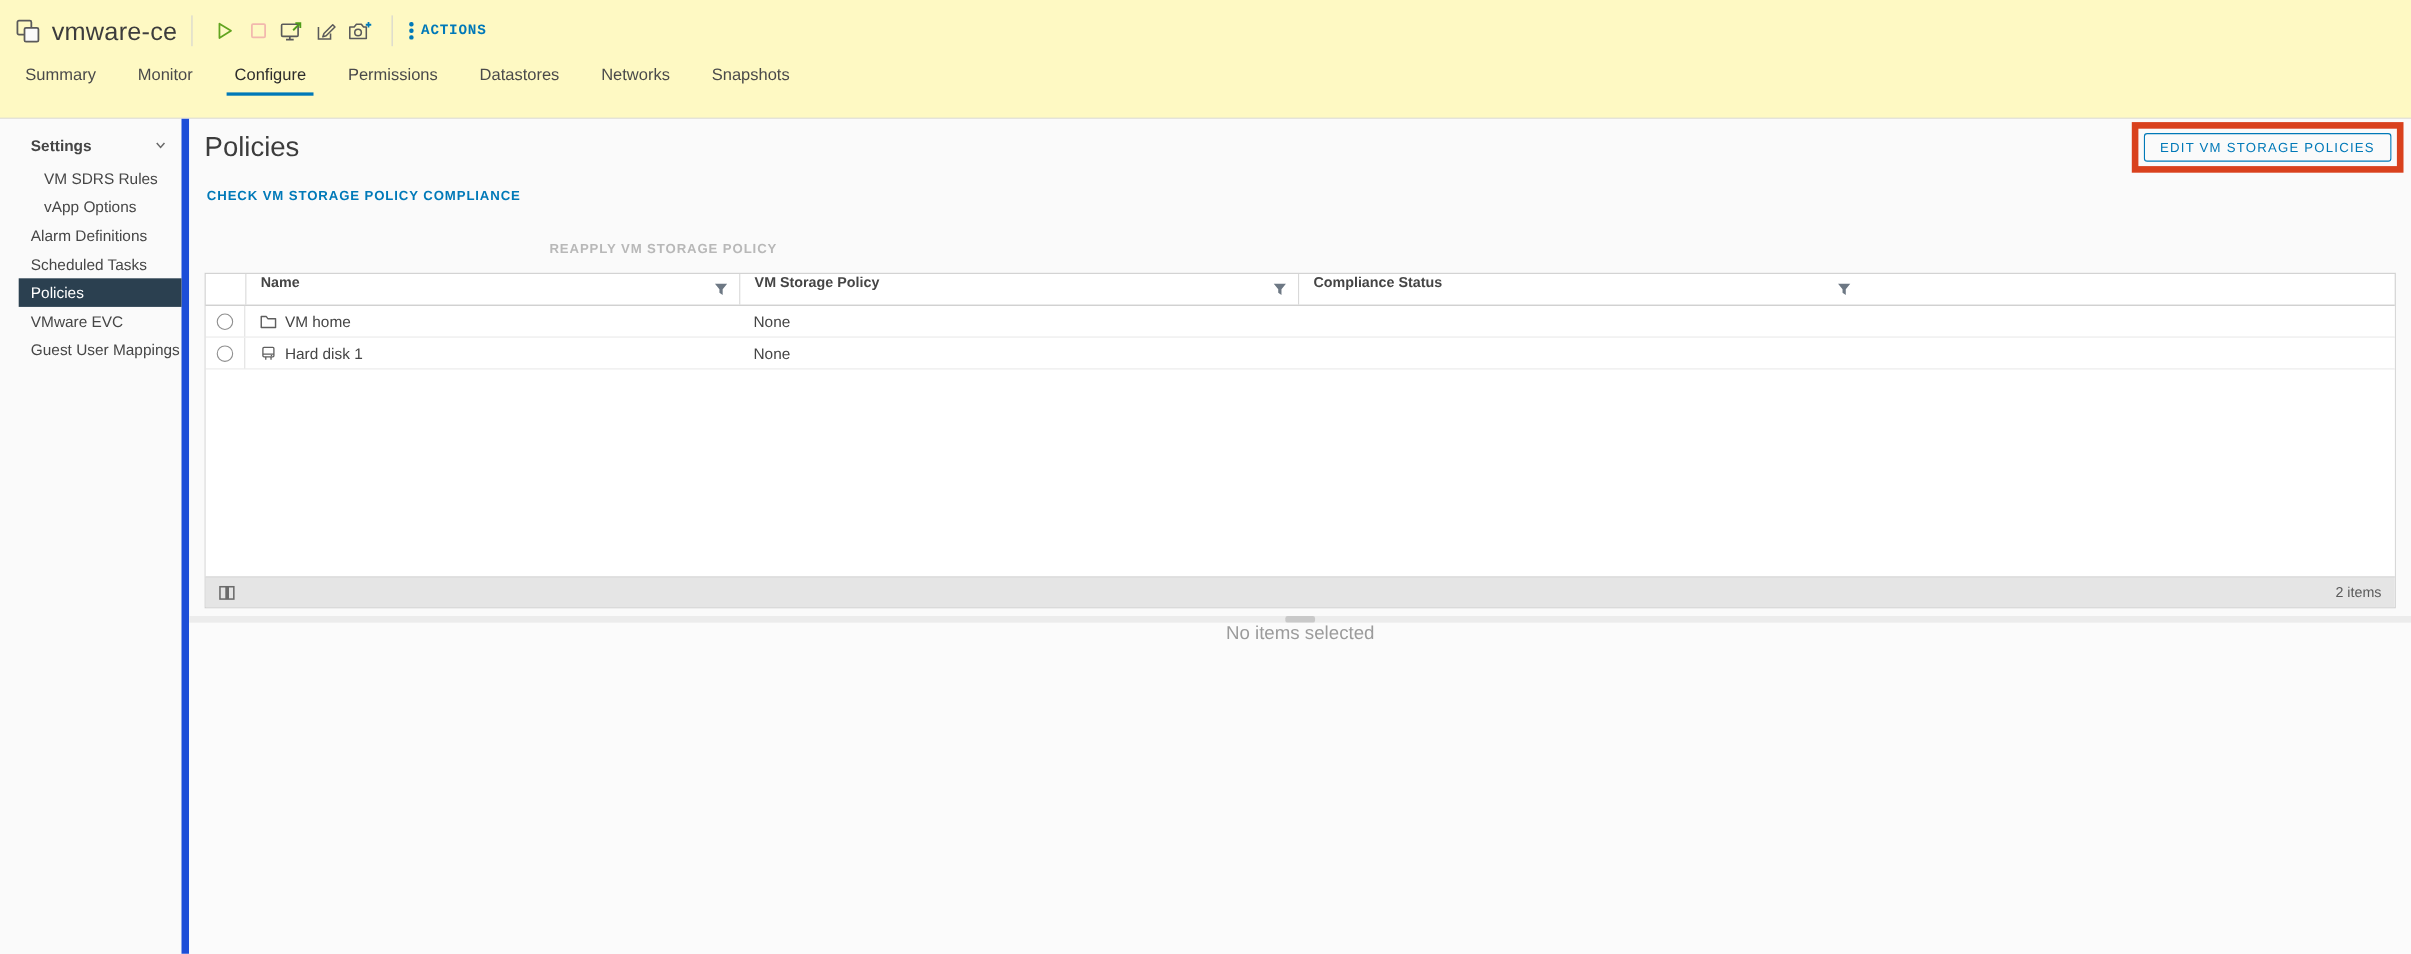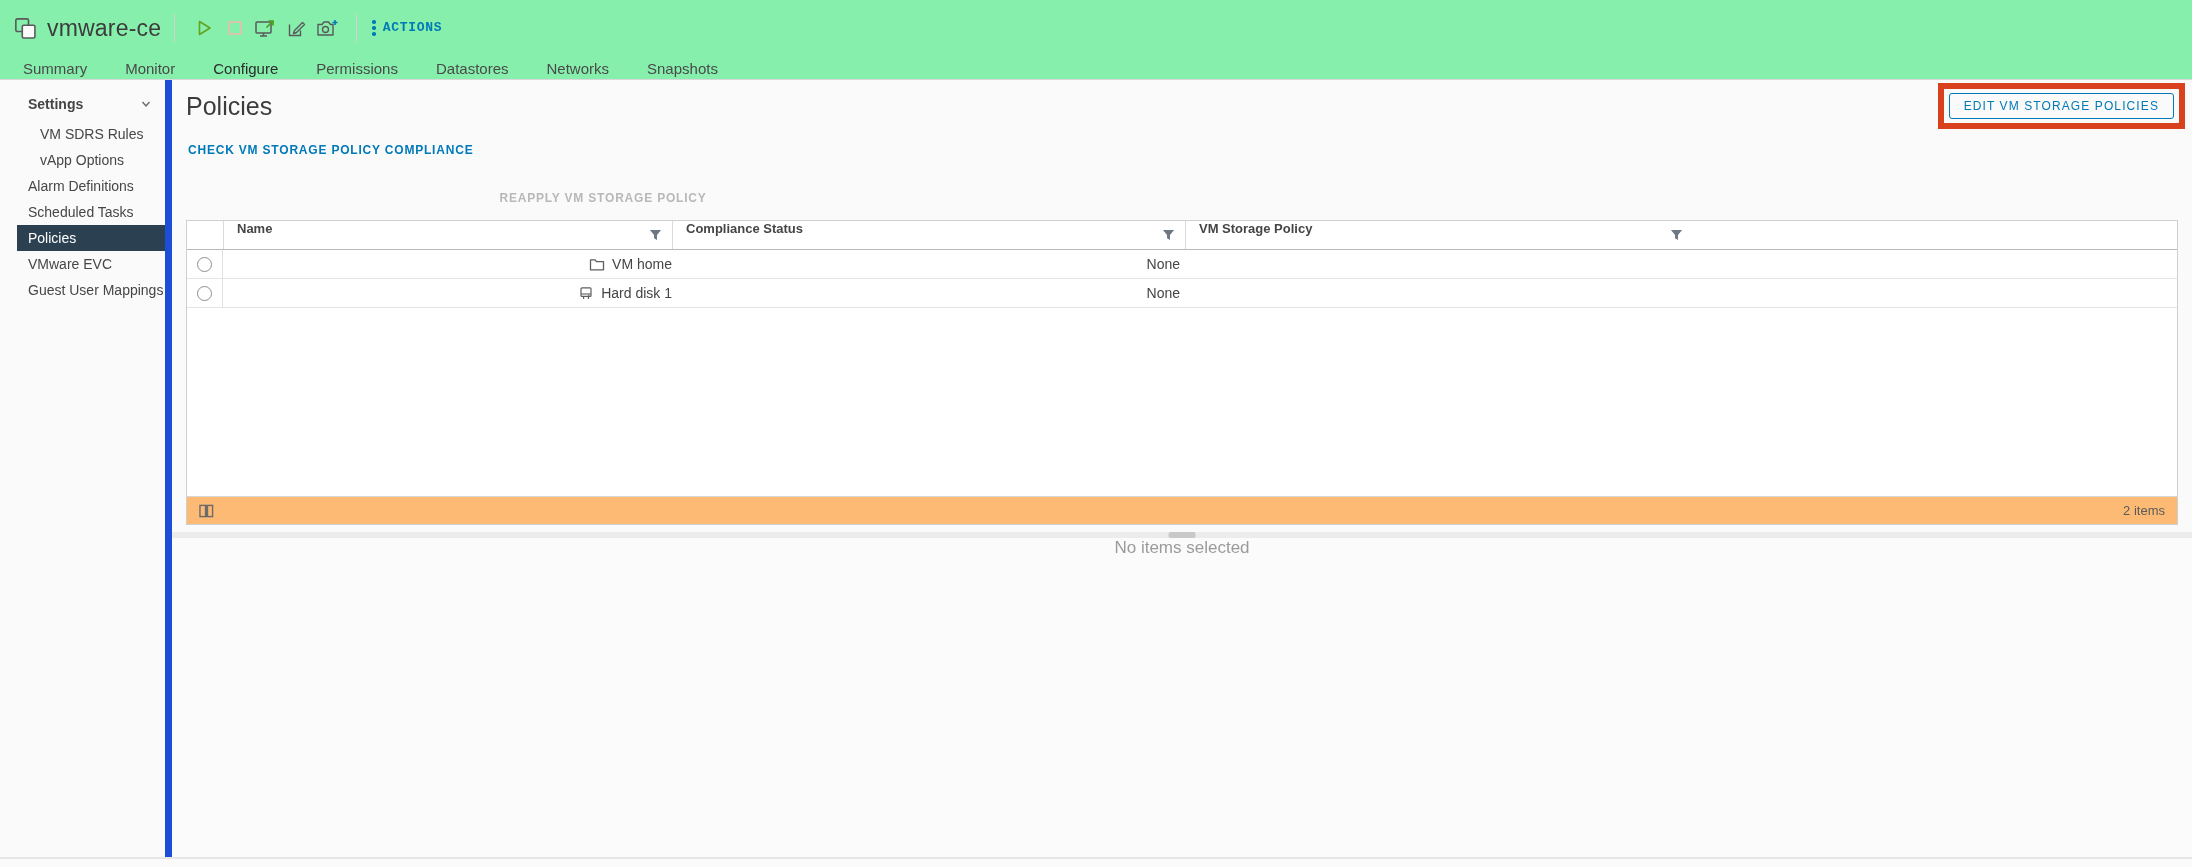--- a/index.html
+++ b/index.html
@@ -6,21 +6,21 @@
   html,body { width:2192px; height:867px; overflow:hidden; }
   body {
     font-family:"Liberation Sans", sans-serif;
     background:#fafafa;
     color:#454545;
     cursor:default;
   }
   [data-interactable="true"] { cursor:pointer; }
 
   
-  .header { height:80px; padding-left:14px; border-bottom:1px solid #d8d8d8; background:#86efac; }
+  .header { height:108px; padding-left:14px; border-bottom:1px solid #d8d8d8; background:#fef9c3; }
   .title-row { display:flex; align-items:center; height:50px; padding-top:6px; }
   .vm-title { font-size:23px; color:#3c3c3c; margin-left:10px; letter-spacing:.2px; }
   .vsep { width:1px; height:28px; background:#d2d2d2; margin:0 13px; }
   .tool-btn { width:31px; height:30px; display:flex; align-items:center; justify-content:center; border-radius:3px; }
   .actions-btn { display:flex; gap:7px; margin-left:2px;font-family:Liberation Mono, monospace; }
   .dots { display:flex; flex-direction:column; gap:2.5px; }
   .dots i { width:3.5px; height:3.5px; border-radius:50%; background:#0079b8; }
   .actions-label { color:#0079b8; font-size:13px; font-weight:700; letter-spacing:.7px; }
 
   .tabs-row { display:flex; align-items:flex-end; height:37px; padding-left:2px; }
@@ -59,26 +59,26 @@
   .t-header { display:flex; height:29px; border-bottom:1px solid #b9b9b9; align-items:stretch; }
   .hc { display:flex; font-size:13px; font-weight:700; color:#454545; padding-left:13px; }
   .hc .filter { margin-left:auto; margin-right:10px; display:flex; align-items:center; }
   .c-sel  { width:36px; min-width:36px; }
   .c-name { width:449px; min-width:449px; }
   .c-policy { width:508px; min-width:508px; }
   .c-status { width:513px; min-width:513px; }
   .c-last { flex:1; }
   .t-header .c-name, .t-header .c-policy, .t-header .c-status, .t-header .c-last { border-left:1px solid #d9d9d9; }
   .t-row { display:flex; height:29px; align-items:stretch; border-bottom:1px solid #e4e4e4; font-size:14px; color:#454545; background:#fff; }
-  .t-row .cell { display:flex; align-items:center; padding-left:13px;justify-content:flex-end; }
+  .t-row .cell { display:flex; align-items:center; padding-left:13px; }
   .t-row .c-sel { justify-content:center; padding-left:0; border-right:1px solid #e0e0e0; }
   .radio { width:15px; height:15px; border:1px solid #8f8f8f; border-radius:50%; background:#fff; }
   .row-icon { margin-right:7px; display:flex; align-items:center; }
   .t-body-empty { flex:1; background:#fff; }
-  .t-footer { height:28px; border-top:1px solid #d7d7d7; display:flex; align-items:center; padding:0 12px; background:#fdba74; }
+  .t-footer { height:28px; border-top:1px solid #d7d7d7; display:flex; align-items:center; padding:0 12px; background:#e5e5e5; }
   .items-count { margin-left:auto; font-size:13px; color:#5a5a5a; }
 
   
   .splitter { height:6px; background:#ececec; margin-top:7px; position:relative; }
   .splitter-handle { position:absolute; left:50%; top:0; transform:translateX(-50%); width:27px; height:6px; background:#c9c9c9; border-radius:2px; }
   .bottom-panel { flex:1; background:#fbfbfb; display:flex; justify-content:center; align-items:flex-start; }
   .empty-text { color:#9b9b9b; font-size:17px; }
 
   svg { display:block; }
 </style>
@@ -189,30 +189,30 @@
       <div class="t-header" data-interactable="false">
         <div class="hc c-sel" data-interactable="false"></div>
         <div class="hc c-name" data-interactable="true">
           <span data-interactable="false">Name</span>
           <span class="filter" data-interactable="true">
             <svg width="13" height="12" viewBox="0 0 14 13">
                 <path d="M1 1 h12 L8.6 6.4 V12 L5.4 9.9 V6.4 Z" fill="#6d7884"></path>
               </svg>
           </span>
         </div>
-        <div class="hc c-status" data-interactable="true">
-          <span data-interactable="false">Compliance Status</span>
+        <div class="hc c-policy" data-interactable="true">
+          <span data-interactable="false">VM Storage Policy</span>
           <span class="filter" data-interactable="true">
             <svg width="13" height="12" viewBox="0 0 14 13">
                 <path d="M1 1 h12 L8.6 6.4 V12 L5.4 9.9 V6.4 Z" fill="#6d7884"></path>
               </svg>
           </span>
         </div>
-        <div class="hc c-policy" data-interactable="true">
-          <span data-interactable="false">VM Storage Policy</span>
+        <div class="hc c-status" data-interactable="true">
+          <span data-interactable="false">Compliance Status</span>
           <span class="filter" data-interactable="true">
             <svg width="13" height="12" viewBox="0 0 14 13">
                 <path d="M1 1 h12 L8.6 6.4 V12 L5.4 9.9 V6.4 Z" fill="#6d7884"></path>
               </svg>
           </span>
         </div>
       </div>
 
       <div class="t-row" data-interactable="true">
         <div class="cell c-sel" data-interactable="false">

